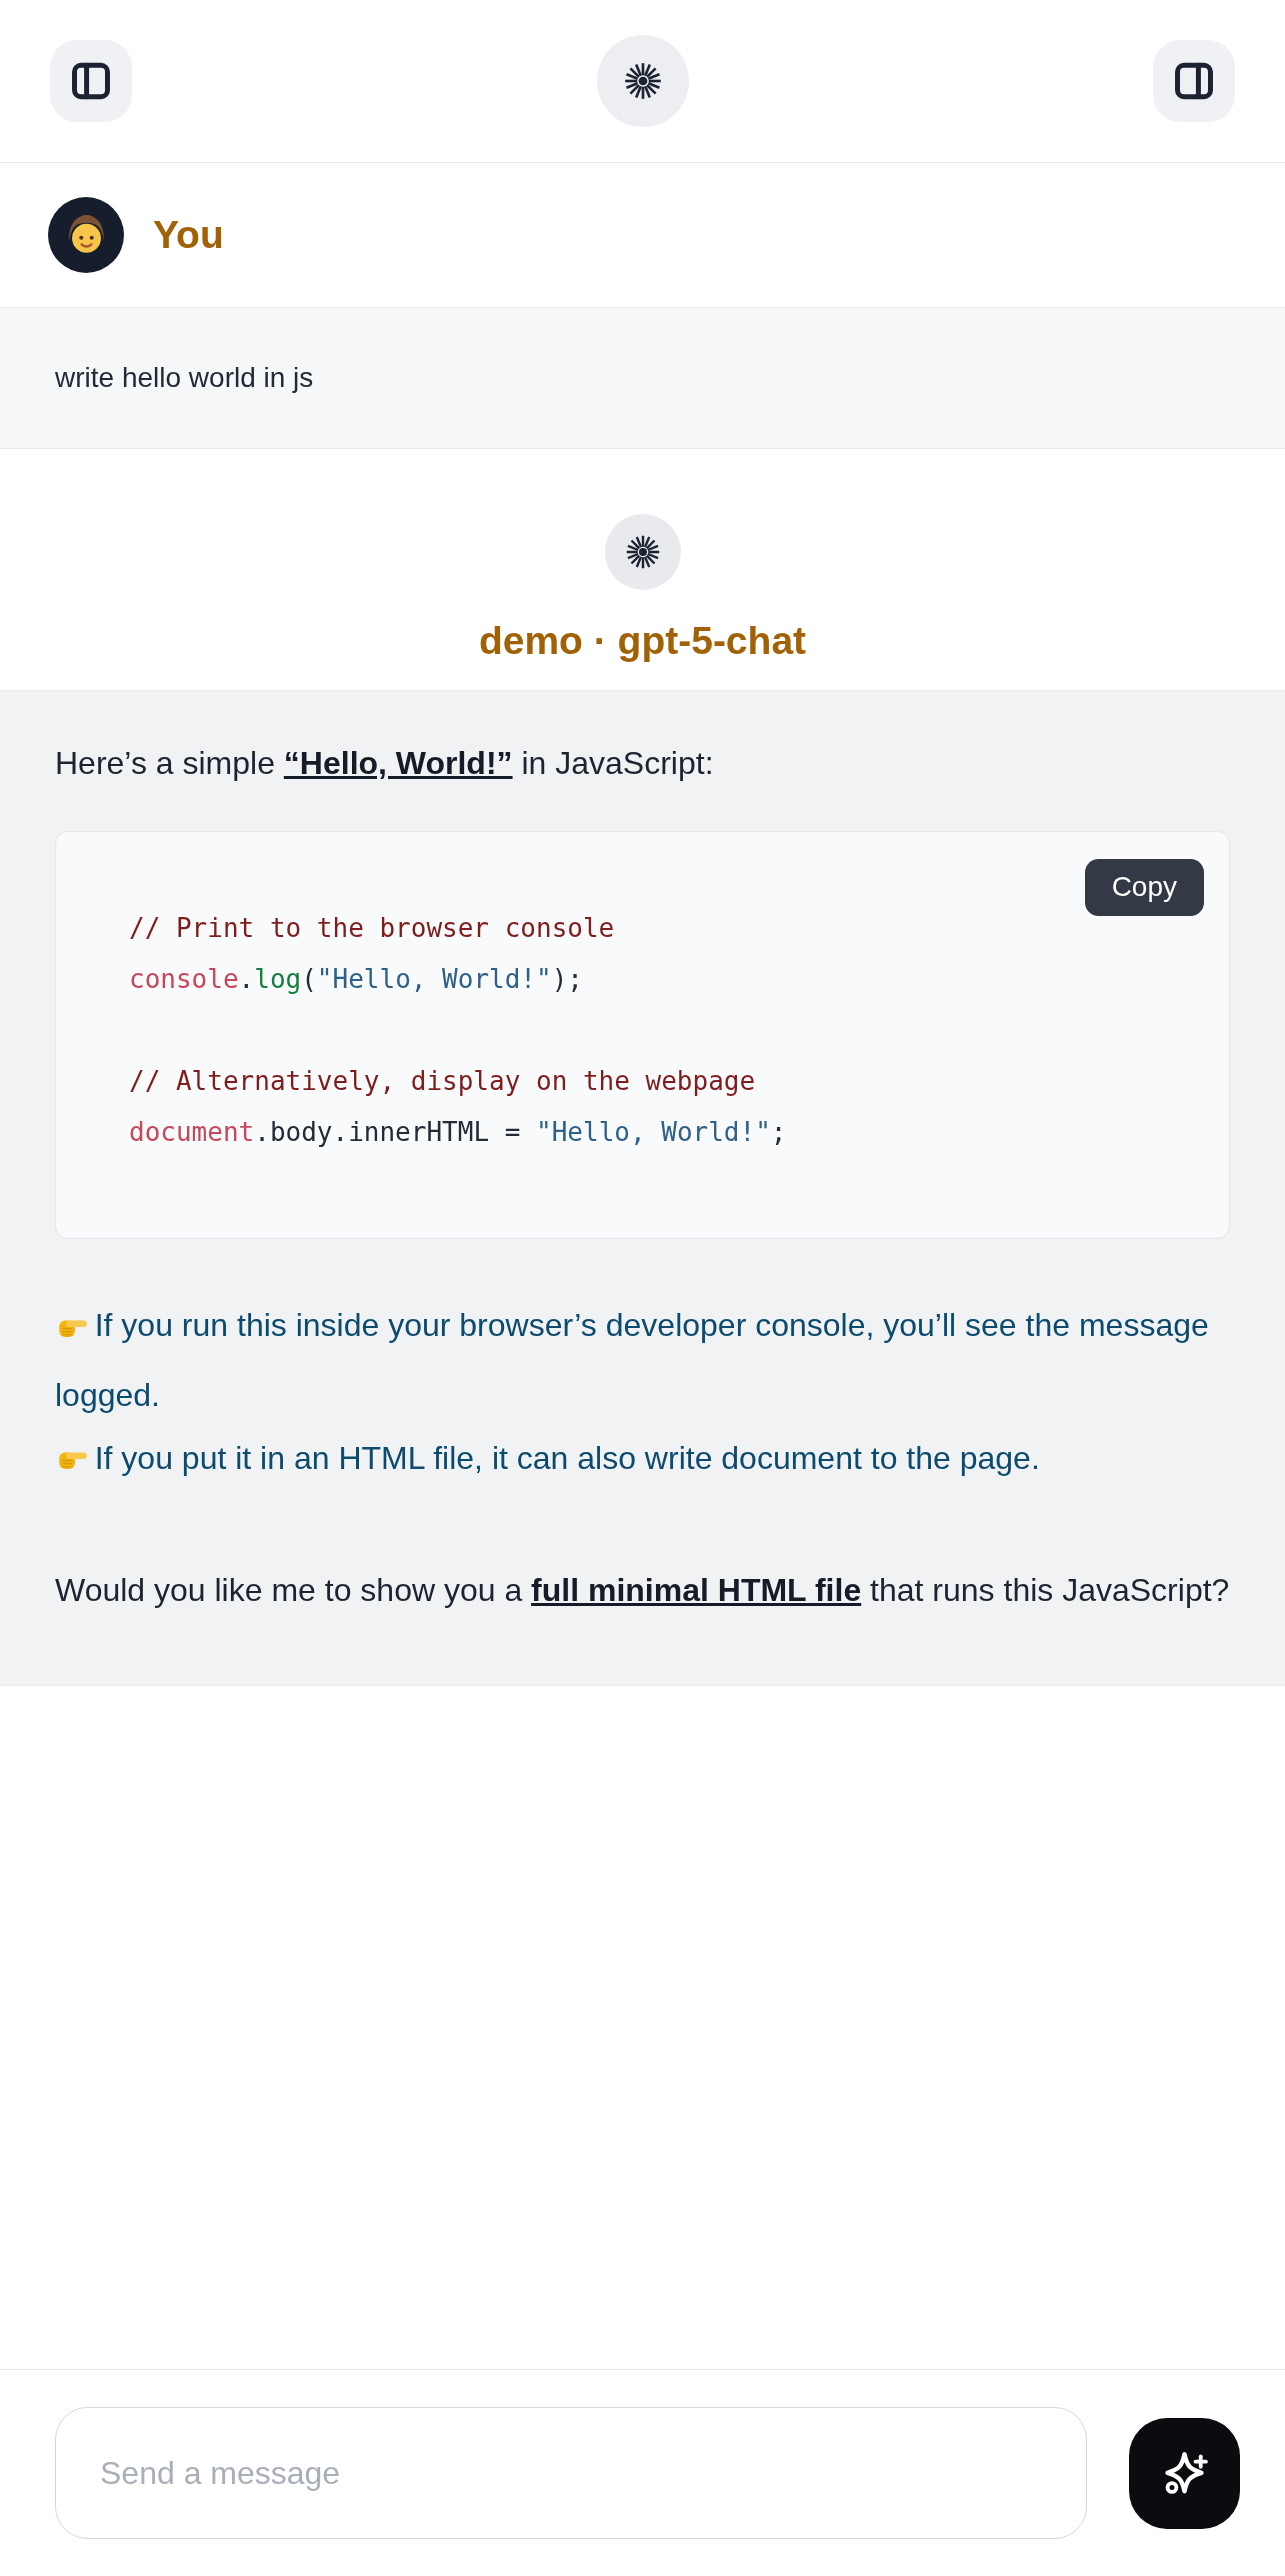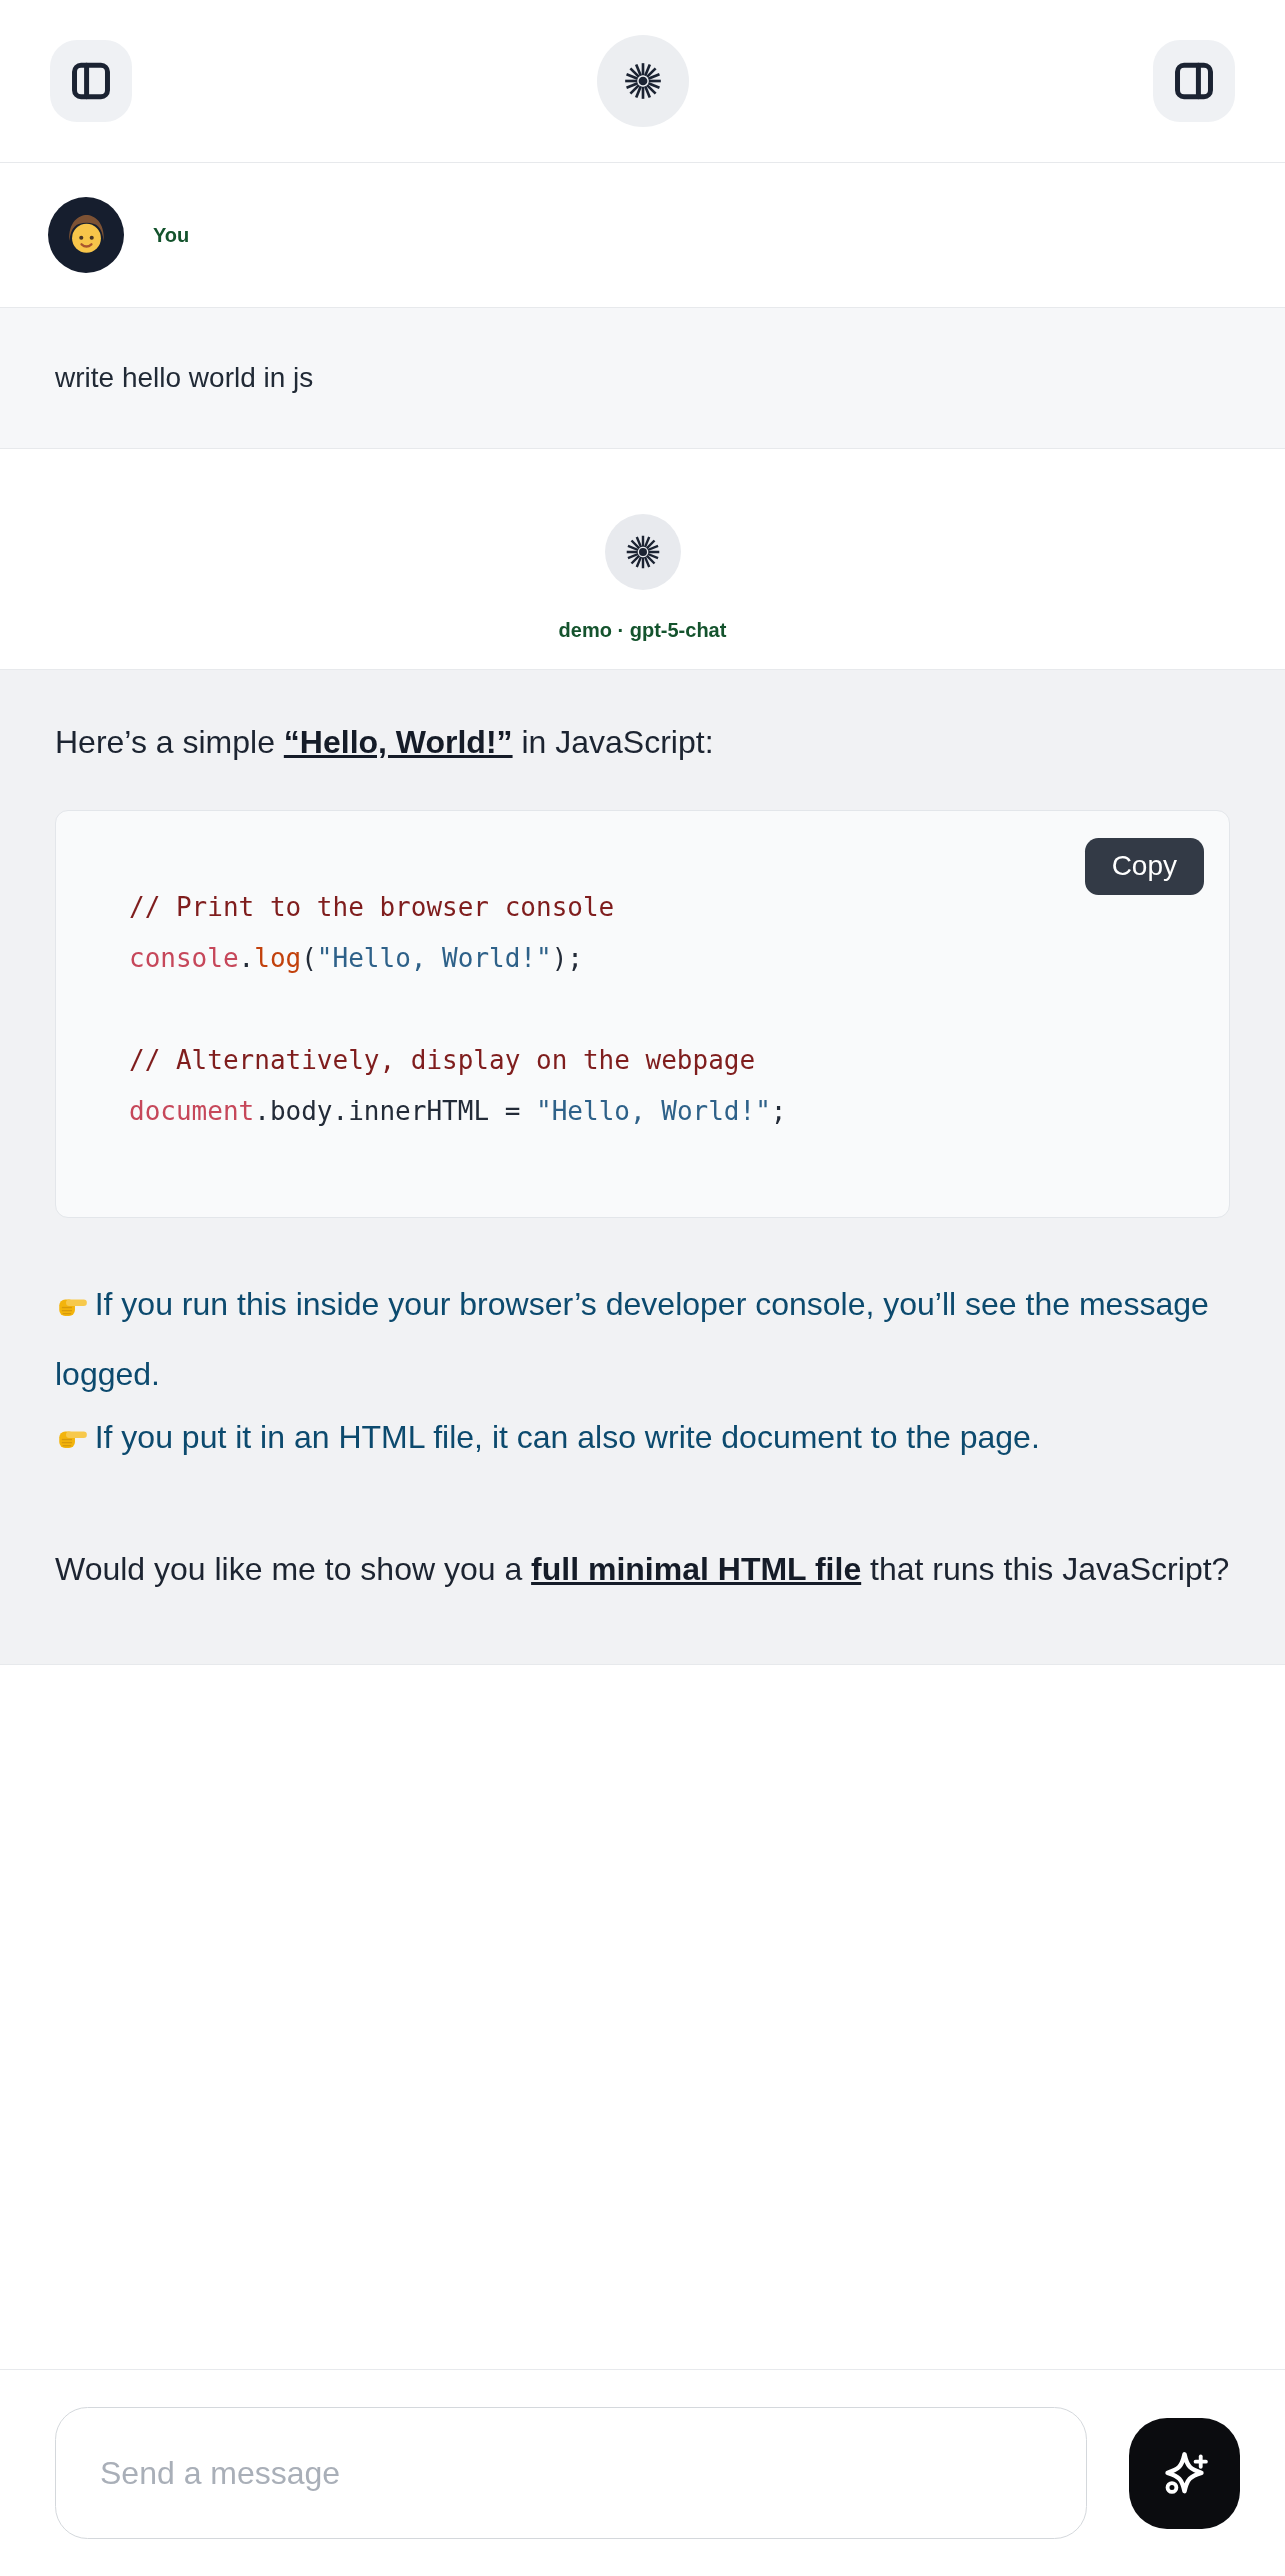--- a/index.html
+++ b/index.html
@@ -20,21 +20,21 @@
   .icon-btn.circle{width:92px;height:92px;border-radius:50%;background:#eceef1;}
   
   .msg-head{display:flex;align-items:center;gap:29px;padding:34px 48px;background:#fff;}
   .assistant .msg-head{padding:27px 48px;flex-direction:column;}
   .avatar{
     width:76px;height:76px;border-radius:50%;flex:none;
     display:flex;align-items:center;justify-content:center;overflow:hidden;
   }
   .user-avatar{background:#161e2e;}
   .asst-avatar{background:#e8eaee;}
-  .author{font-size:20px;font-weight:700;color:#14532d;}
+  .author{font-size:39px;font-weight:700;color:#a16207;}
   
   .band{
     border-top:1.9px solid #e7e9ec;border-bottom:1.9px solid #e7e9ec;
     padding:0 55px;box-sizing:border-box;
   }
   .user-band{
     background:#f6f7f9;min-height:142px;display:flex;align-items:center;
   }
   .user-band p{margin:0;font-size:28px;color:#212a36;}
   .assistant{margin-top:38px;}
@@ -52,21 +52,21 @@
     font-family:"Liberation Sans",sans-serif;cursor:pointer;
   }
   pre.code{
     margin:0;padding:71px 38px 80px 73px;
     font-family:"DejaVu Sans Mono","Liberation Mono",monospace;
     font-size:26px;line-height:51px;color:#232b38;
   }
   .cl{min-height:51px;white-space:pre;}
   .tok-c{color:#7f1d1d;}   
   .tok-r{color:#c6475a;}   
-  .tok-v{color:#c2410c;}   
+  .tok-v{color:#15803d;}   
   .tok-s{color:#2e6189;}   
   .tok-p{color:#232b38;}   
   
   .tips{margin:0 0 63px;font-size:32px;line-height:63px;color:#0c4a6e;}
   .question{margin:0;font-size:32px;line-height:63px;color:#1c2431;}
   .emoji-hand{display:inline-block;vertical-align:-6.7px;margin-right:5.7px;}
   
   .composer{
     position:absolute;left:0;right:0;bottom:0;height:207px;background:#ffffff;
     border-top:1.9px solid #e7e9ec;display:flex;align-items:center;

